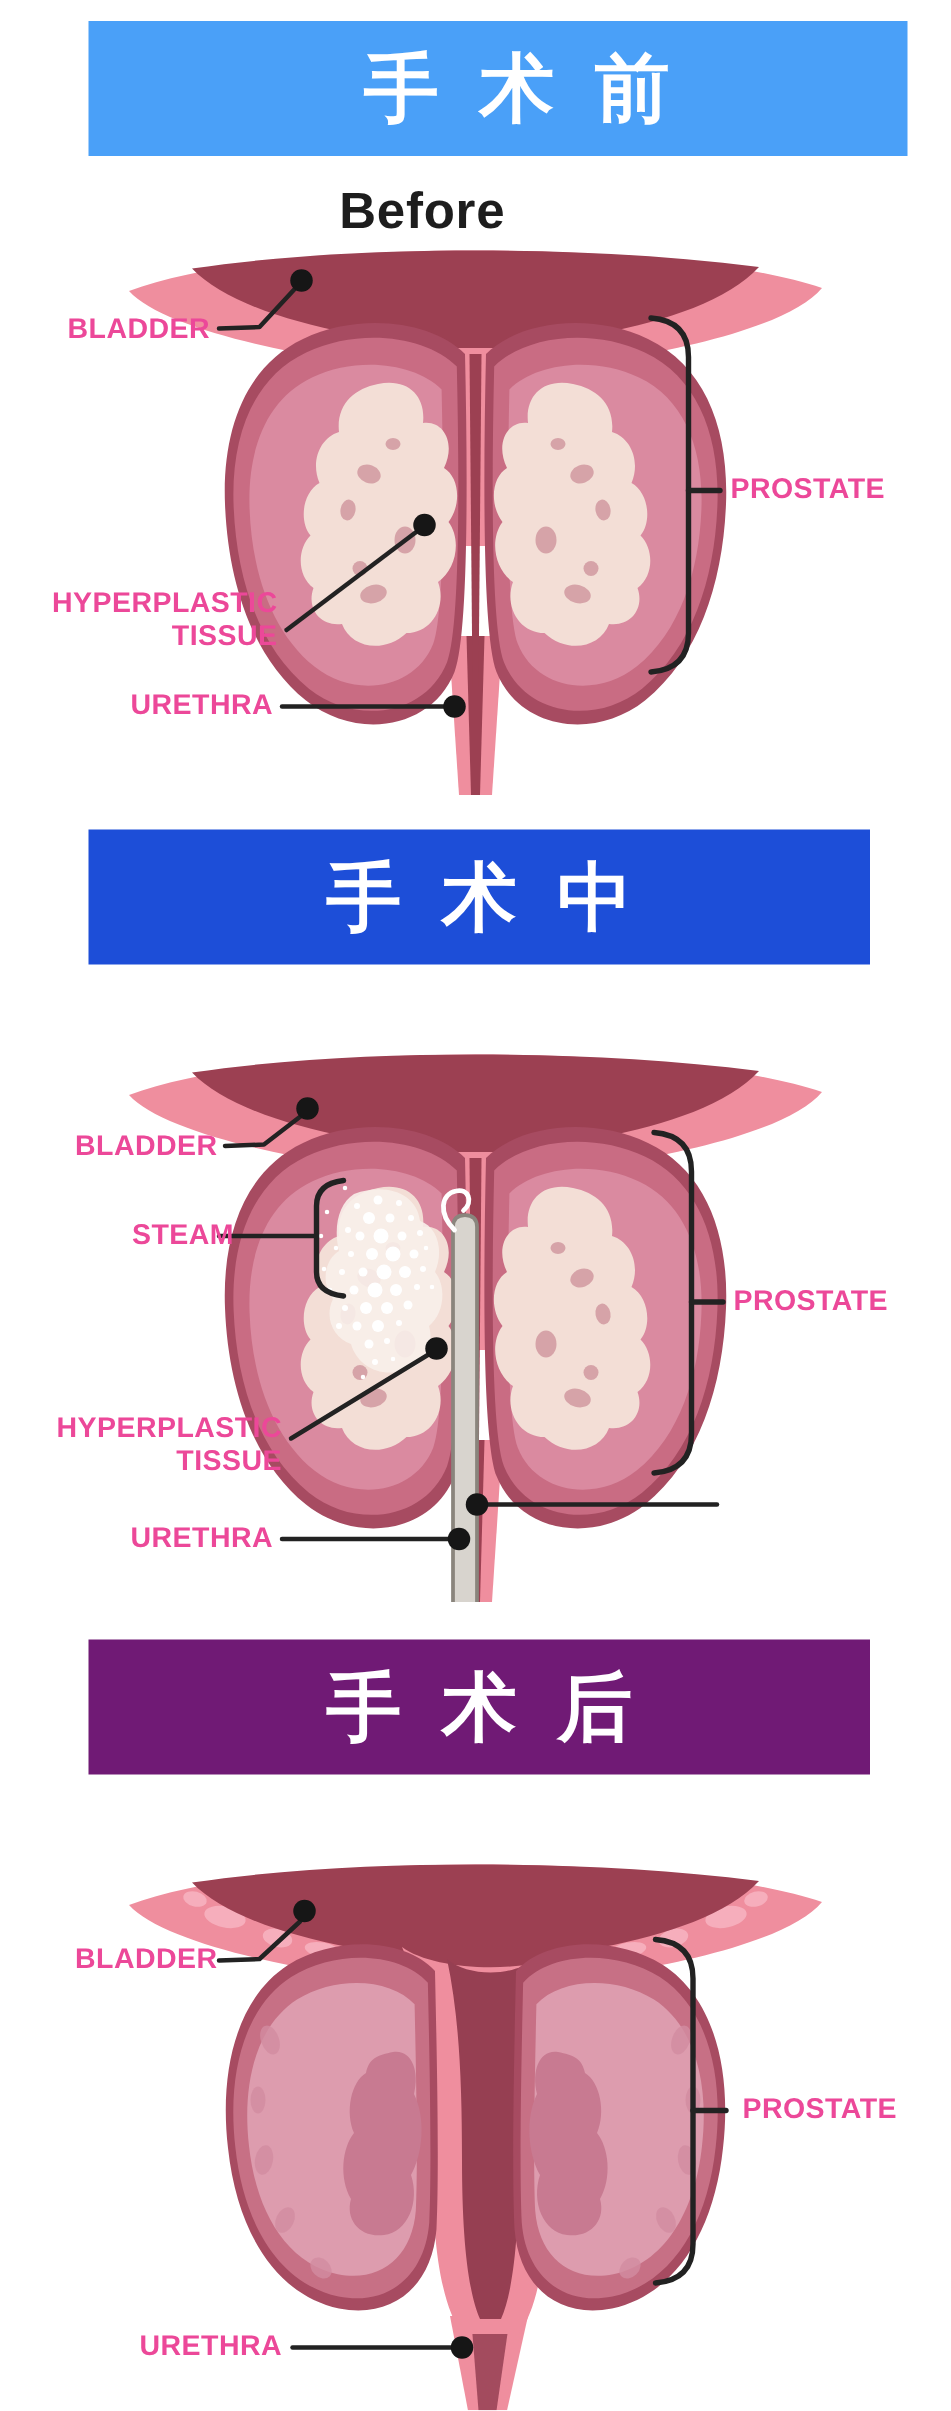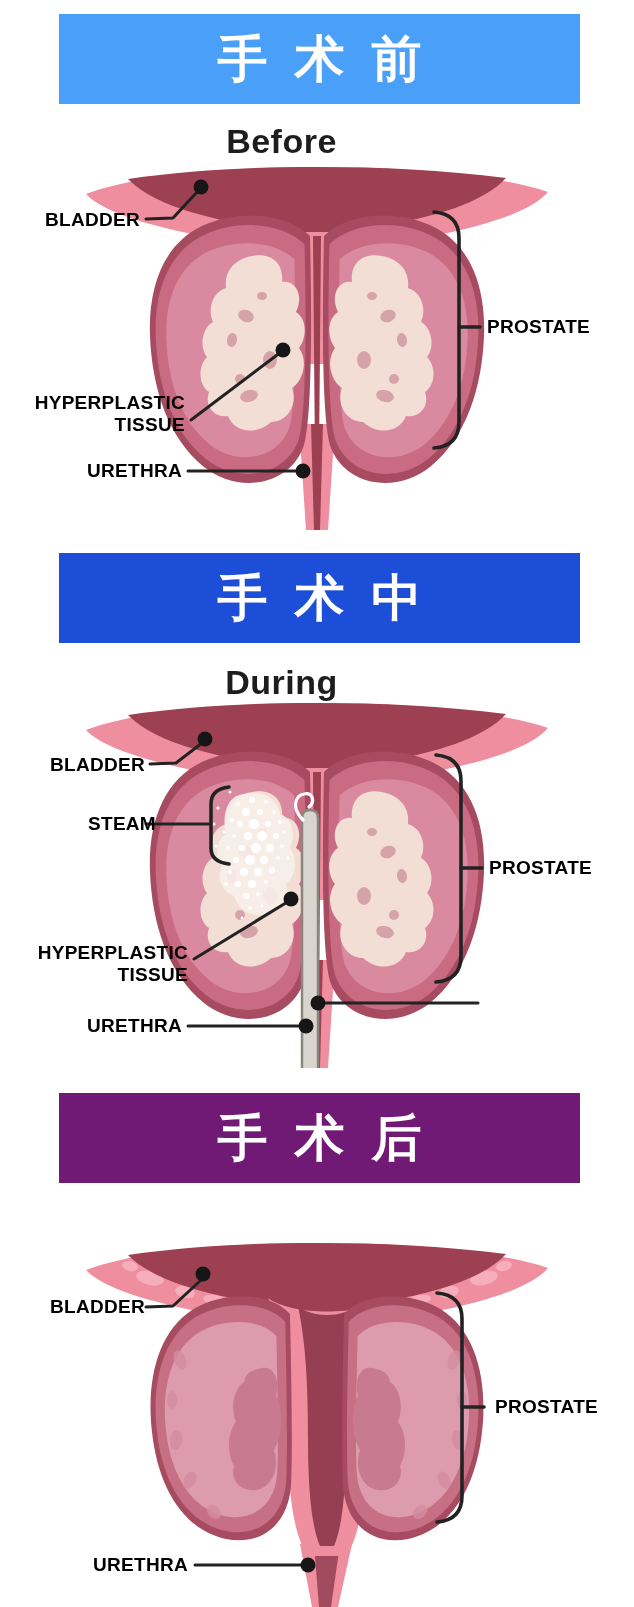--- a/index.html
+++ b/index.html
@@ -5,29 +5,29 @@
   html,body{margin:0;padding:0;background:#ffffff;}
   #canvas{position:relative;width:634px;height:1607px;margin:0 auto;background:#ffffff;
           font-family:"Liberation Sans","DejaVu Sans",sans-serif;overflow:hidden;}
   .banner{position:absolute;left:59px;width:521px;height:90px;text-align:center;}
   .banner span{display:inline-block;line-height:90px;font-size:50px;font-weight:700;color:#ffffff;
                letter-spacing:27px;margin-right:-27px;}
   .heading{position:absolute;left:0;width:563px;text-align:center;font-size:34px;font-weight:700;
            color:#1d1d1d;letter-spacing:.5px;line-height:40px;}
   .illo{position:absolute;left:0;width:634px;}
   .illo svg{display:block;width:634px;}
-  .lbl{position:absolute;font-size:19px;font-weight:700;color:#000000;letter-spacing:.3px;line-height:22px;}
+  .lbl{position:absolute;font-size:19px;font-weight:700;color:#ec4899;letter-spacing:.3px;line-height:22px;}
   .lbl.r{text-align:right;}
 </style>
 </head>
 <body>
 
 <div id="canvas">
 
-  <div class="banner" style="top: 14px; background: rgb(74, 160, 248);">
+  <div class="banner" style="top: 14px; background: rgb(74, 160, 248); padding-left: 25px;">
     <span>手术前</span>
   </div>
   <div class="heading" style="top:121px">Before</div>
   <div class="illo" style="top:164px;height:366px">
     <svg id="svg0" viewBox="0 0 634 366" height="366">
         <g>
       <path d="M 86,30 C 140,10 235,3 317,3 C 399,3 494,10 548,28 C 530,50 470,66 414,75 C 362,83 334,92 317,114 C 300,92 272,83 220,75 C 164,66 104,50 86,30 Z" fill="#ef8e9e"></path>
       <path d="M 128,15 C 190,6 255,3 317,3 C 379,3 444,6 506,14 C 486,36 444,50 402,58 C 358,66 332,76 317,97 C 302,76 276,66 232,58 C 190,50 148,36 128,15 Z" fill="#9c4052"></path>
         </g>
     <path d="M 294,68 L 340,68 L 328,200 L 306,200 Z" fill="#ef8e9e"></path>
@@ -90,21 +90,20 @@
   <div class="lbl r" style="left:25px;top:392px;width:160px">
     <div>HYPERPLASTIC</div>
     <div>TISSUE</div>
   </div>
   <div class="lbl r" style="left:62px;top:460px;width:120px">URETHRA</div>
   <div class="lbl" style="left:487px;top:316px">PROSTATE</div>
 
   <div class="banner" style="top: 553px; background: #1d4ed8;">
     <span>手术中</span>
   </div>
-  <div class="heading" style="top:662px">During</div>
   <div class="illo" style="top:700px;height:368px">
     <svg id="svg1" viewBox="0 0 634 368" height="368">
         <g>
       <path d="M 86,30 C 140,10 235,3 317,3 C 399,3 494,10 548,28 C 530,50 470,66 414,75 C 362,83 334,92 317,114 C 300,92 272,83 220,75 C 164,66 104,50 86,30 Z" fill="#ef8e9e"></path>
       <path d="M 128,15 C 190,6 255,3 317,3 C 379,3 444,6 506,14 C 486,36 444,50 402,58 C 358,66 332,76 317,97 C 302,76 276,66 232,58 C 190,50 148,36 128,15 Z" fill="#9c4052"></path>
         </g>
     <path d="M 294,68 L 340,68 L 328,200 L 306,200 Z" fill="#ef8e9e"></path>
     <g>
       <path d="M 299,260 L 335,260 L 328,368 L 306,368 Z" fill="#ef8e9e"></path>
       <path d="M 311,260 L 323,260 L 320,368 L 314,368 Z" fill="#9c4052"></path>

